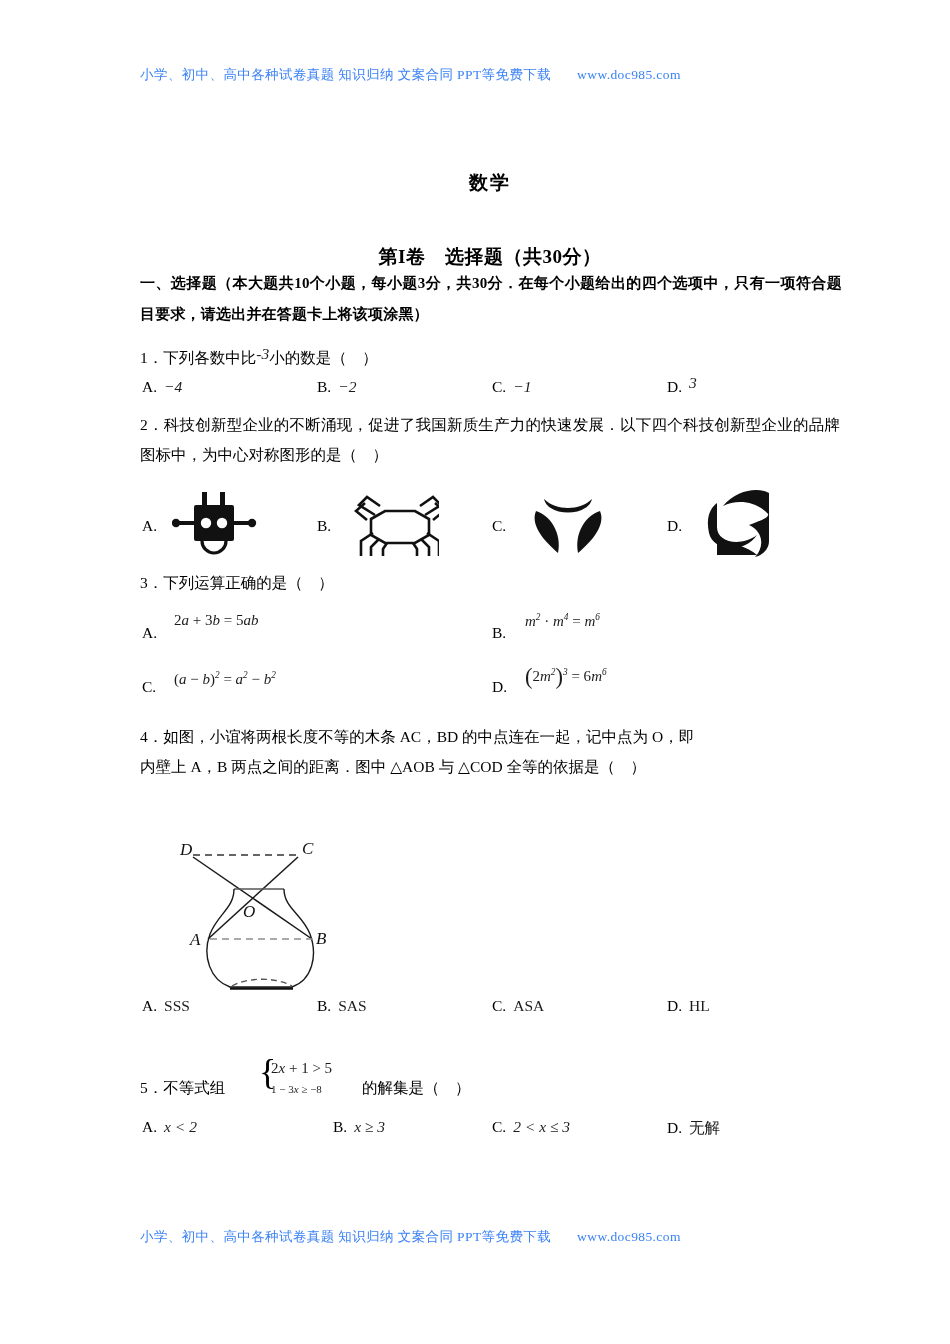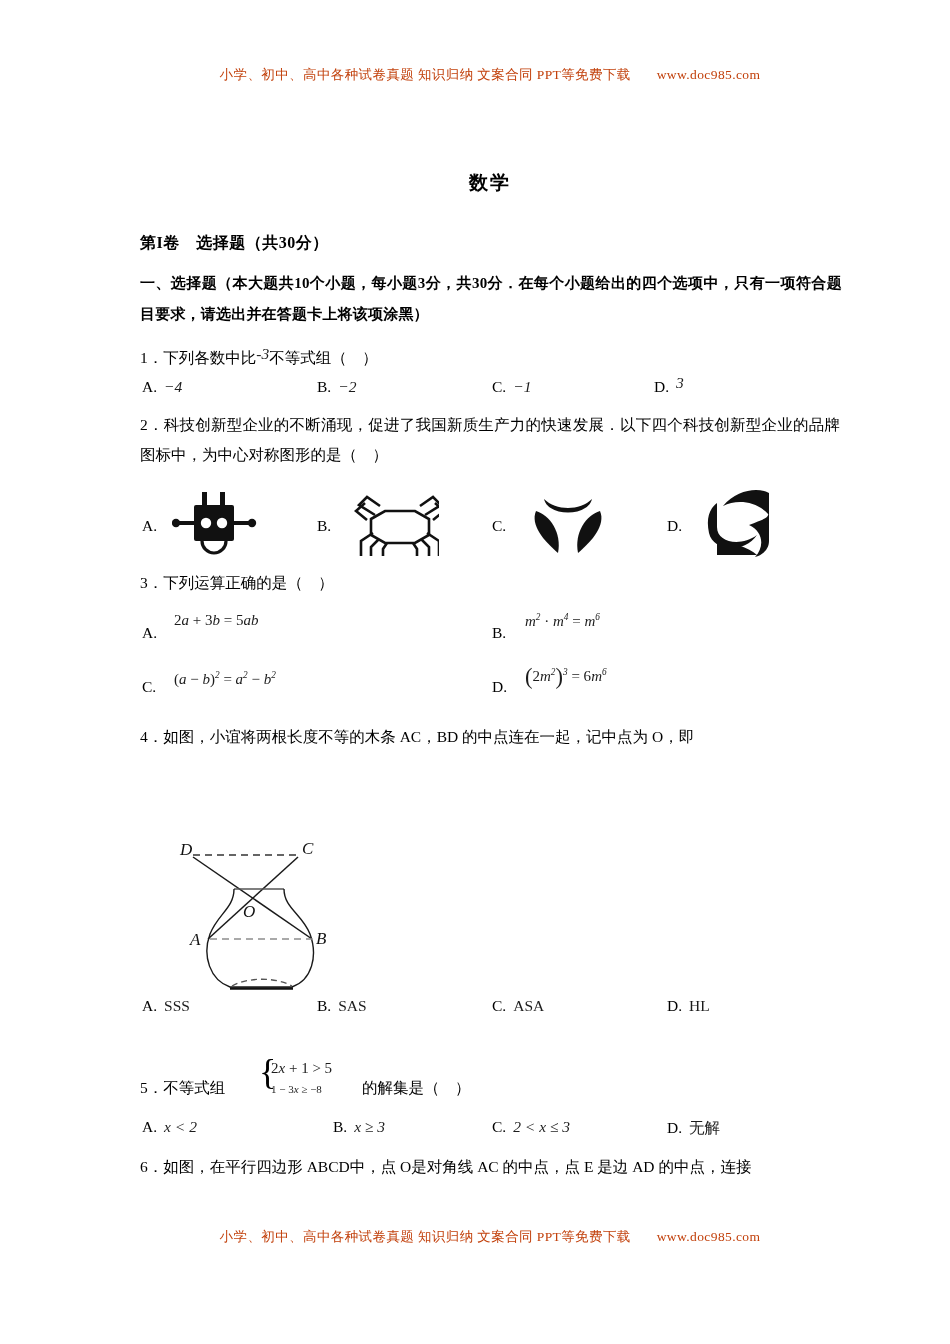--- a/index.html
+++ b/index.html
@@ -26,23 +26,23 @@
     left: 140px;
     top: 0;
     width: 700px;
   }
 
   
   .runhead, .runfoot {
     position: absolute;
     left: 0;
     width: 700px;
-    text-align: center;
+    text-align: left;
     font-size: 13.5px;
-    color: #c2410c;
+    color: #3b82f6;
     letter-spacing: 0.4px;
     white-space: nowrap;
   }
   .runhead { top: 66px; }
   .runfoot { top: 1228px; }
   .runfoot .url, .runhead .url {
     margin-left: 26px;
     font-family: "Liberation Serif", serif;
   }
 
@@ -51,23 +51,24 @@
     position: absolute;
     left: 0; top: 170px;
     width: 700px;
     text-align: center;
     font-size: 19px;
     font-weight: bold;
     letter-spacing: 2px;
   }
   .vol-title {
     position: absolute;
-    left: 0; top: 233px;
-    width: 700px;
-    font-size: 16px;
+    left: 0; top: 244px;
+    width: 700px;
+    text-align: center;
+    font-size: 19px;
     font-weight: bold;
     letter-spacing: 0.5px;
   }
   .section-intro {
     position: absolute;
     left: 0; top: 268px;
     width: 702px;
     font-size: 15px;
     font-weight: bold;
     line-height: 31px;
@@ -143,27 +144,27 @@
     <span>小学、初中、高中各种试卷真题 知识归纳 文案合同 PPT等免费下载</span><span class="url">www.doc985.com</span>
   </div>
 
   <div class="doc-title">数学</div>
 
   <div class="vol-title">第I卷　选择题（共30分）</div>
 
   <div class="section-intro">一、选择题（本大题共10个小题，每小题3分，共30分．在每个小题给出的四个选项中，只有一项符合题目要求，请选出并在答题卡上将该项涂黑）</div>
 
   <div class="q" style="top:343px;">
-    <div class="q-stem"><span>1</span><span>．下列各数中比</span><span class="raise m">-3</span><span>不等式组（　）</span></div>
+    <div class="q-stem"><span>1</span><span>．下列各数中比</span><span class="raise m">-3</span><span>小的数是（　）</span></div>
   </div>
   <div class="opts" style="top:378px;">
     <div class="opt" style="left:2px;"><span class="opt-lab">A</span><span class="opt-val m">−4</span></div>
     <div class="opt" style="left:177px;"><span class="opt-lab">B</span><span class="opt-val m">−2</span></div>
     <div class="opt" style="left:352px;"><span class="opt-lab">C</span><span class="opt-val m">−1</span></div>
-    <div class="opt" style="left:514px;"><span class="opt-lab">D</span><span class="opt-val m" style="position:relative;top:-4px;">3</span></div>
+    <div class="opt" style="left:527px;"><span class="opt-lab">D</span><span class="opt-val m" style="position:relative;top:-4px;">3</span></div>
   </div>
 
   <div class="q" style="top:410px;">
     <div class="q-stem"><span>2</span><span>．科技创新型企业的不断涌现，促进了我国新质生产力的快速发展．以下四个科技创新型企业的品牌图标中，为中心对称图形的是（　）</span></div>
   </div>
 
   <div class="logo-row" style="top:483px;">
 
     <div class="logo-cell" style="left:2px;">
       <span class="lab">A</span>
@@ -261,20 +262,21 @@
     <div class="opt" style="left:352px; top:10px;">
       <span class="opt-lab">D</span>
     </div>
     <div class="opt" style="left:385px; top:-4px; font-size:15px;">
       <span class="m"><span style="font-size:1.5em; font-style:normal; vertical-align:-0.12em;">(</span><span class="mn">2</span>m<sup class="e mn">2</sup><span style="font-size:1.5em; font-style:normal; vertical-align:-0.12em;">)</span><sup class="e mn">3</sup><span class="mn"> = 6</span>m<sup class="e mn">6</sup></span>
     </div>
   </div>
 
   <div class="q" style="top:722px;">
     <div class="q-stem"><span>4</span><span>．如图，小谊将两根长度不等的木条 AC，BD 的中点连在一起，记中点为 O，即</span></div>
+    <div class="q-stem"><span>内壁上 A，B 两点之间的距离．图中 △AOB 与 △COD 全等的依据是（　）</span></div>
   </div>
 
   <div class="figure-vase" style="left:20px; top:838px;">
     <svg width="230" height="155" viewBox="0 0 230 155">
 
       <line x1="33" y1="17" x2="138" y2="17" stroke="#333" stroke-width="1.6" stroke-dasharray="7,5"></line>
 
       <line x1="33" y1="19" x2="152" y2="101" stroke="#1a1a1a" stroke-width="1.5"></line>
       <line x1="138" y1="19" x2="48" y2="101" stroke="#1a1a1a" stroke-width="1.5"></line>
 
@@ -315,21 +317,20 @@
   </div>
 
   <div class="opts" style="top:1118px;">
     <div class="opt" style="left:2px;"><span class="opt-lab">A</span><span class="opt-val m">x &lt; 2</span></div>
     <div class="opt" style="left:177px;margin-left:16px;"><span class="opt-lab">B</span><span class="opt-val m">x ≥ 3</span></div>
     <div class="opt" style="left:352px;"><span class="opt-lab">C</span><span class="opt-val m">2 &lt; x ≤ 3</span></div>
     <div class="opt" style="left:527px;"><span class="opt-lab">D</span><span class="opt-val">无解</span></div>
   </div>
 
   <div class="q" style="top:1152px;">
-    <div class="q-stem"><span>6</span><span>．如图，在平行四边形 ABCD中，点 O是对角线 AC 的中点，点 E 是边 AD 的中点，连接</span></div>
   </div>
 
   <div class="runfoot">
     <span>小学、初中、高中各种试卷真题 知识归纳 文案合同 PPT等免费下载</span><span class="url">www.doc985.com</span>
   </div>
 
 </div>
 </div>
 
 </body></html>

